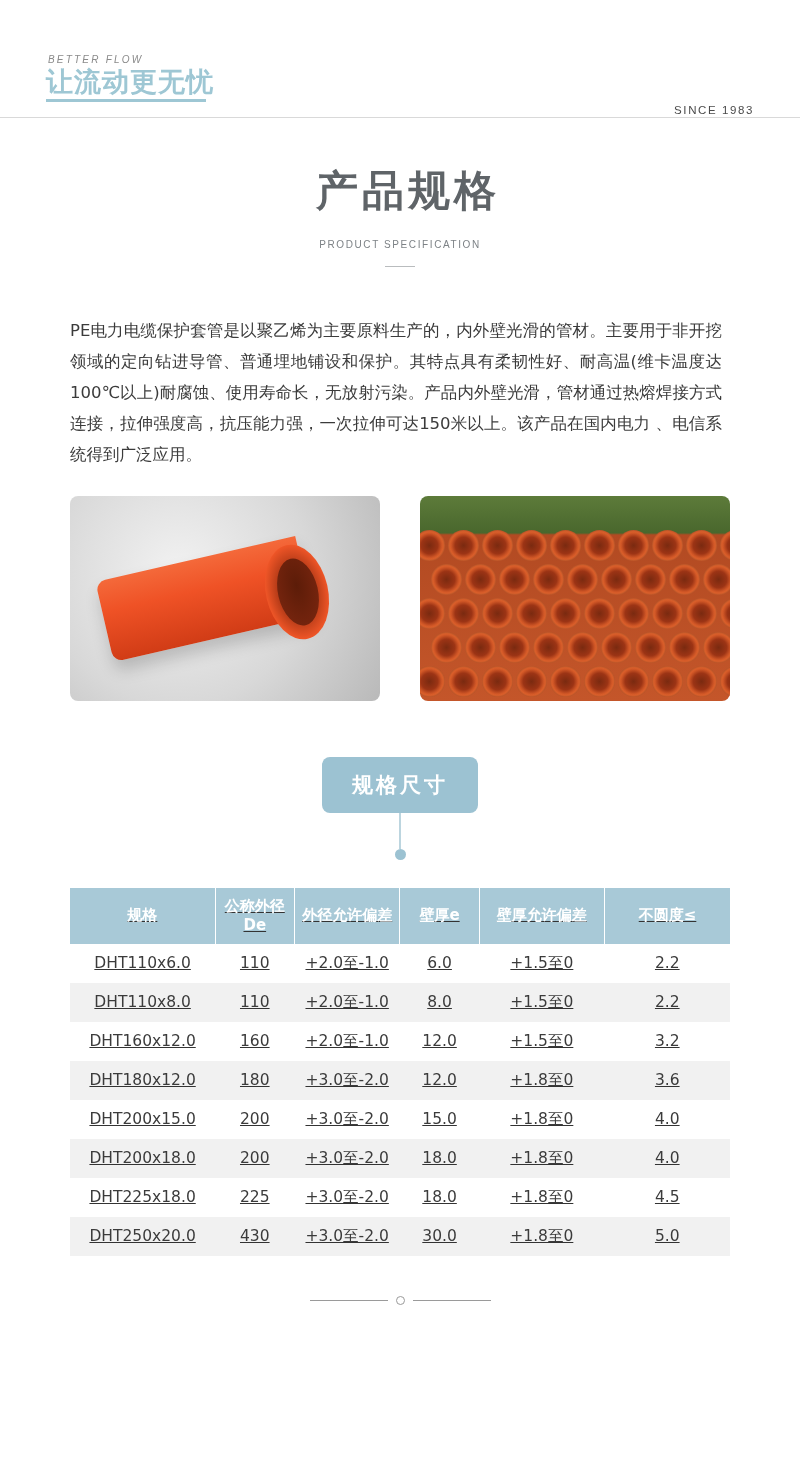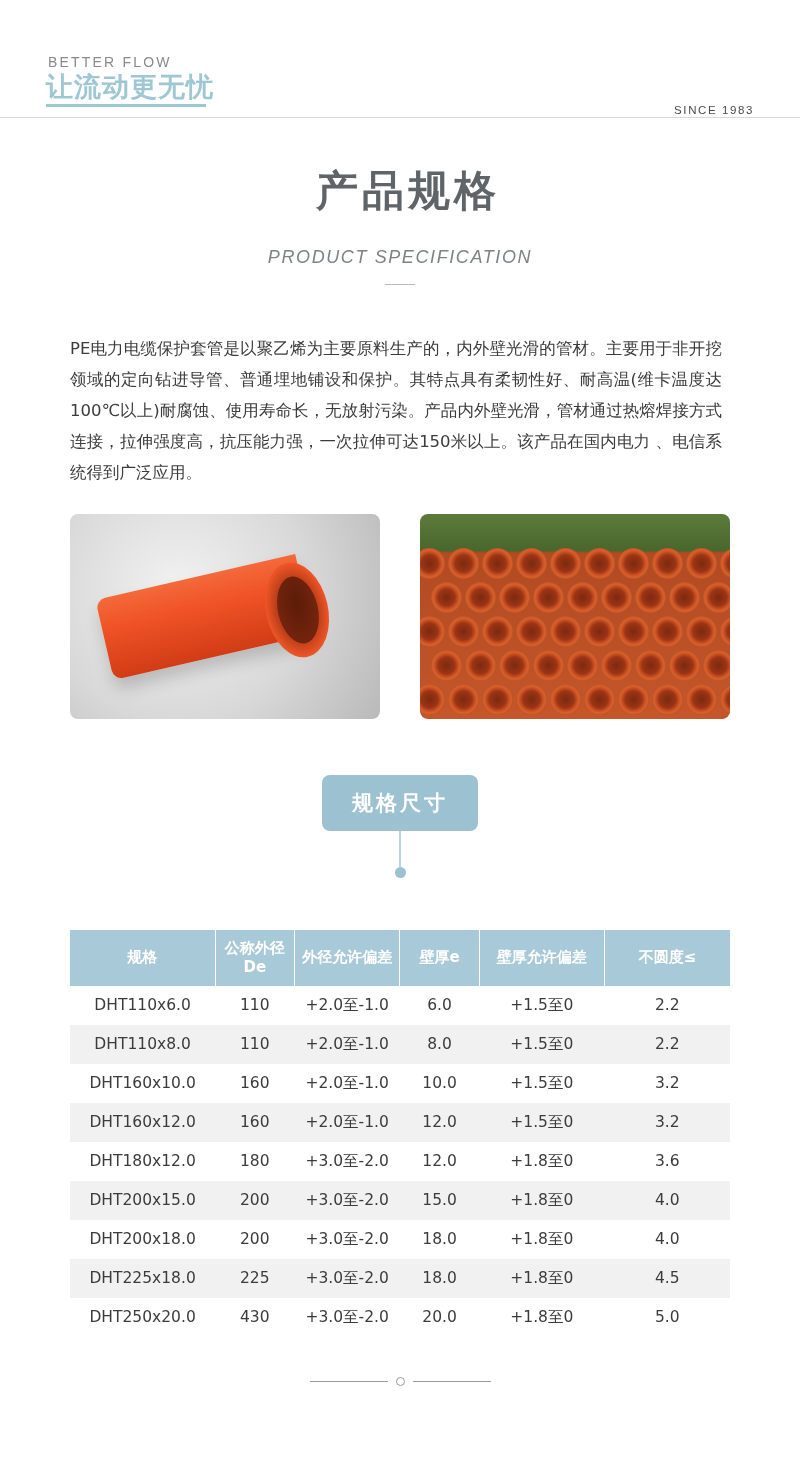--- a/index.html
+++ b/index.html
@@ -22,25 +22,26 @@
     height: 118px;
     border-bottom: 1px solid #d9d9d9;
     padding: 0 46px;
   }
   .logo-block {
     position: absolute;
     left: 46px;
     top: 54px;
   }
   .logo-sub {
-    font-size: 14px;
+    font-size: 10px;
     letter-spacing: 2.2px;
     color: #8a8a8a;
     margin: 0 0 3px 2px;
     font-family: "Liberation Sans", sans-serif;
+    font-style: italic;
   }
   .logo-main {
     font-size: 27px;
     font-weight: bold;
     color: #9ec7d4;
     letter-spacing: 1px;
     line-height: 1;
     font-family: "DejaVu Sans", sans-serif;
   }
   .logo-underline {
@@ -65,25 +66,24 @@
   }
   .title-cn {
     font-size: 42px;
     font-weight: bold;
     color: #5f6468;
     letter-spacing: 4px;
     font-family: "DejaVu Sans", sans-serif;
     margin-left: 16px;
   }
   .title-en {
-    font-size: 18px;
+    font-size: 10px;
     letter-spacing: 1.6px;
     color: #7d8286;
-    margin-top: 28px;
-    font-style: italic;
+    margin-top: 20px;
   }
   .title-rule {
     width: 30px;
     height: 1px;
     background: #b9bcbe;
     margin: 16px auto 0;
   }
 
   
   .intro {
@@ -195,21 +195,22 @@
   .badge-dot {
     width: 11px;
     height: 11px;
     border-radius: 50%;
     background: #9cc2d2;
     margin: 0 auto;
   }
 
   
   .table-wrap {
-    margin: 52px 70px 0 70px;
+    margin: 28px 70px 0 70px;
+    text-decoration: underline;
   }
   table {
     width: 100%;
     border-collapse: collapse;
     font-size: 15px;
     font-family: "DejaVu Sans", sans-serif;
   }
   thead th {
     background: #a8c9d7;
     color: #ffffff;
@@ -369,28 +370,20 @@
       </tr>
       <tr>
         <td>DHT110x8.0</td>
         <td>110</td>
         <td>+2.0至-1.0</td>
         <td>8.0</td>
         <td>+1.5至0</td>
         <td>2.2</td>
       </tr>
       <tr>
-        <td>DHT160x10.0</td>
-        <td>160</td>
-        <td>+2.0至-1.0</td>
-        <td>10.0</td>
-        <td>+1.5至0</td>
-        <td>3.2</td>
-      </tr>
-      <tr>
         <td>DHT160x12.0</td>
         <td>160</td>
         <td>+2.0至-1.0</td>
         <td>12.0</td>
         <td>+1.5至0</td>
         <td>3.2</td>
       </tr>
       <tr>
         <td>DHT180x12.0</td>
         <td>180</td>
@@ -420,21 +413,21 @@
         <td>225</td>
         <td>+3.0至-2.0</td>
         <td>18.0</td>
         <td>+1.8至0</td>
         <td>4.5</td>
       </tr>
       <tr>
         <td>DHT250x20.0</td>
         <td>430</td>
         <td>+3.0至-2.0</td>
-        <td>20.0</td>
+        <td>30.0</td>
         <td>+1.8至0</td>
         <td>5.0</td>
       </tr>
     </tbody>
   </table>
 </div>
 
 <div class="footer-rule">
   <div class="line"></div>
   <div class="circle"></div>

